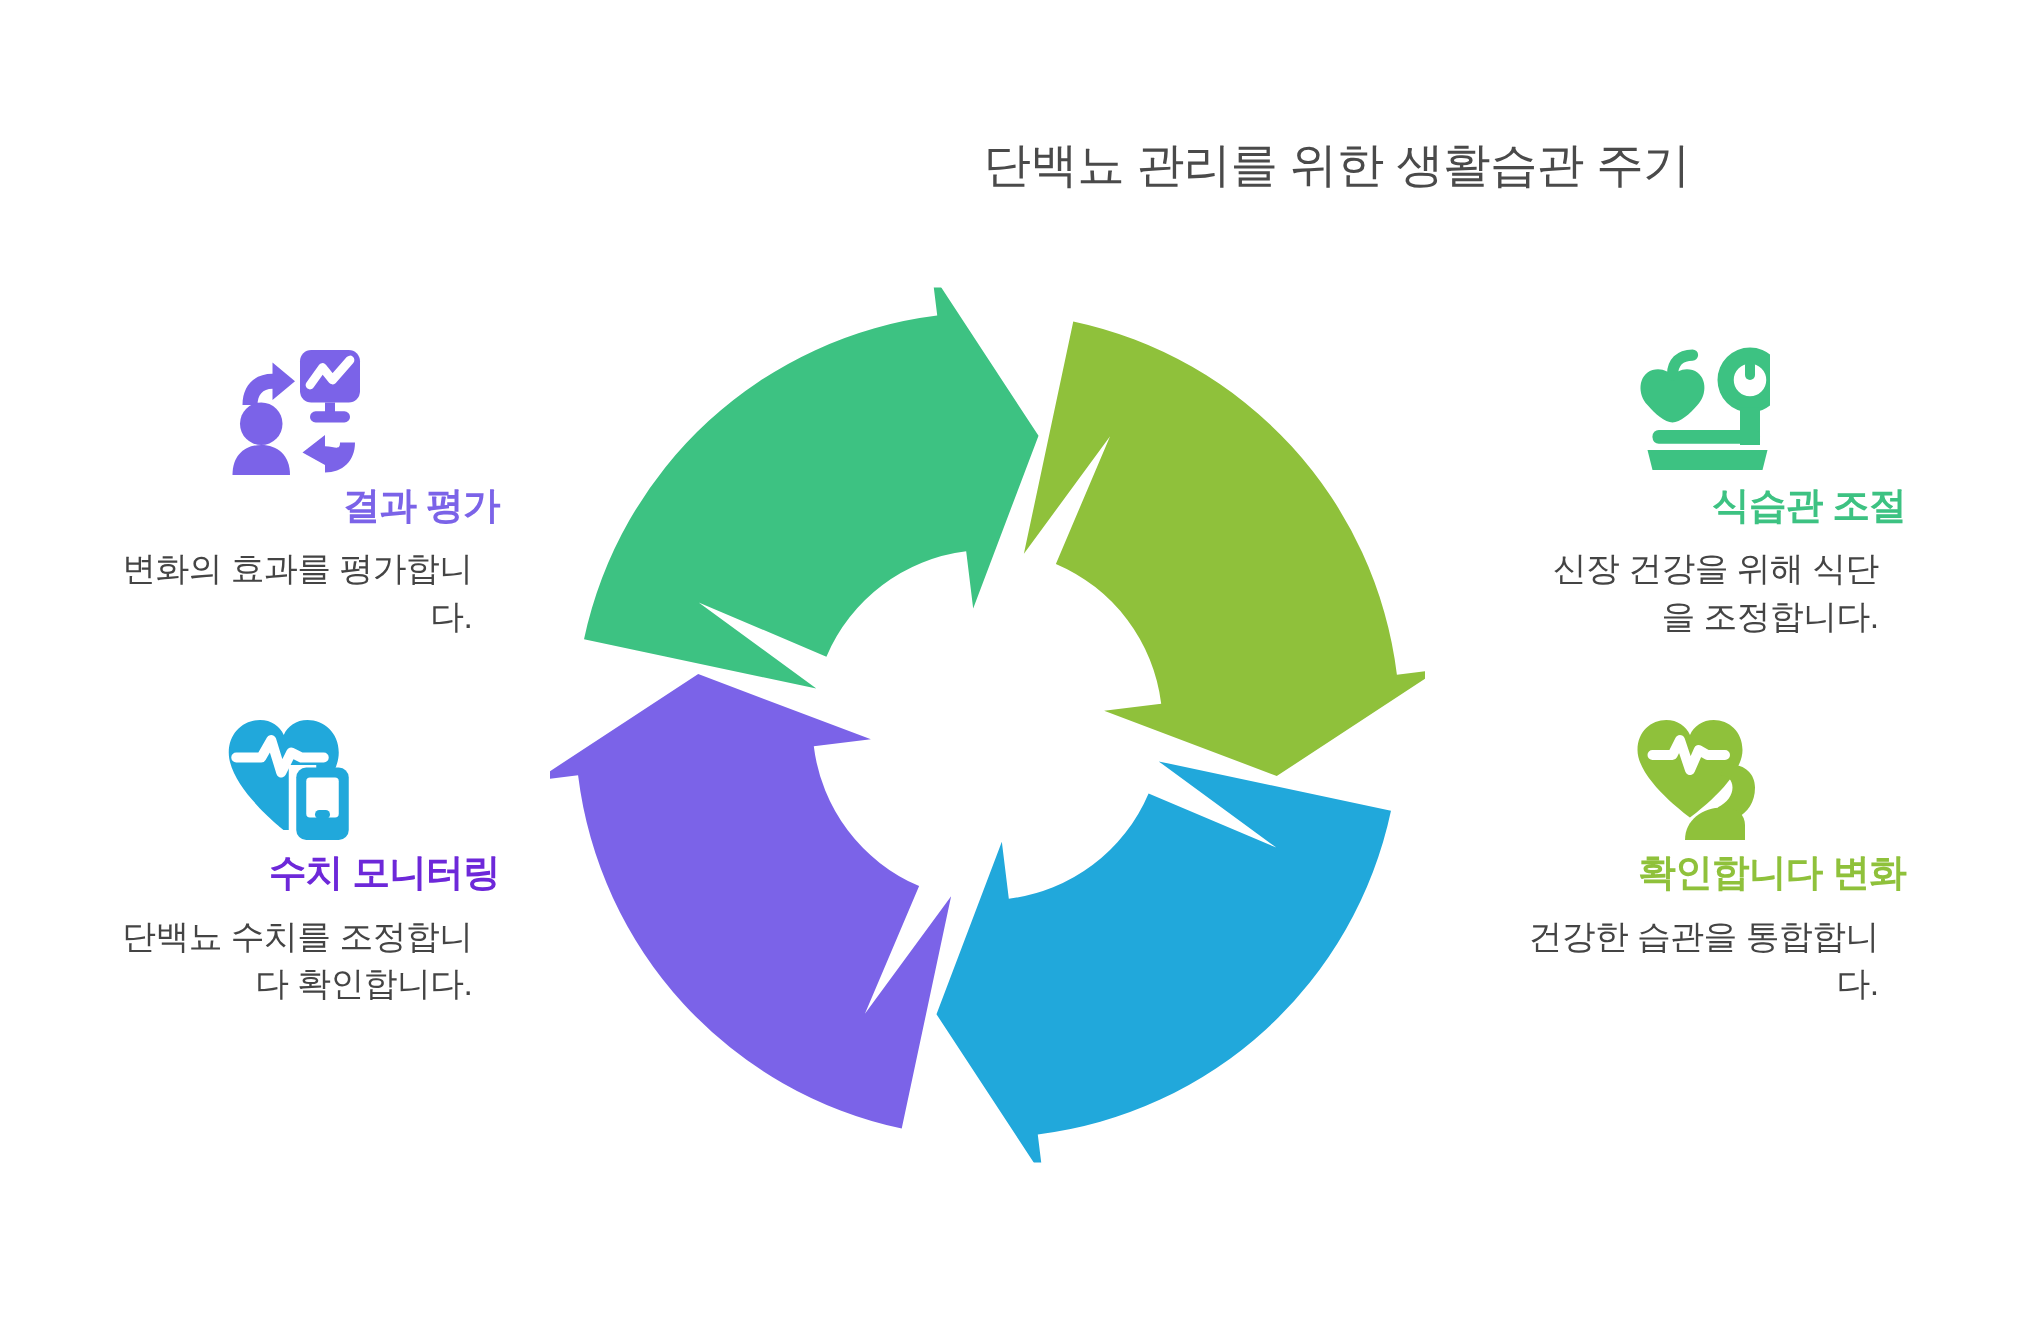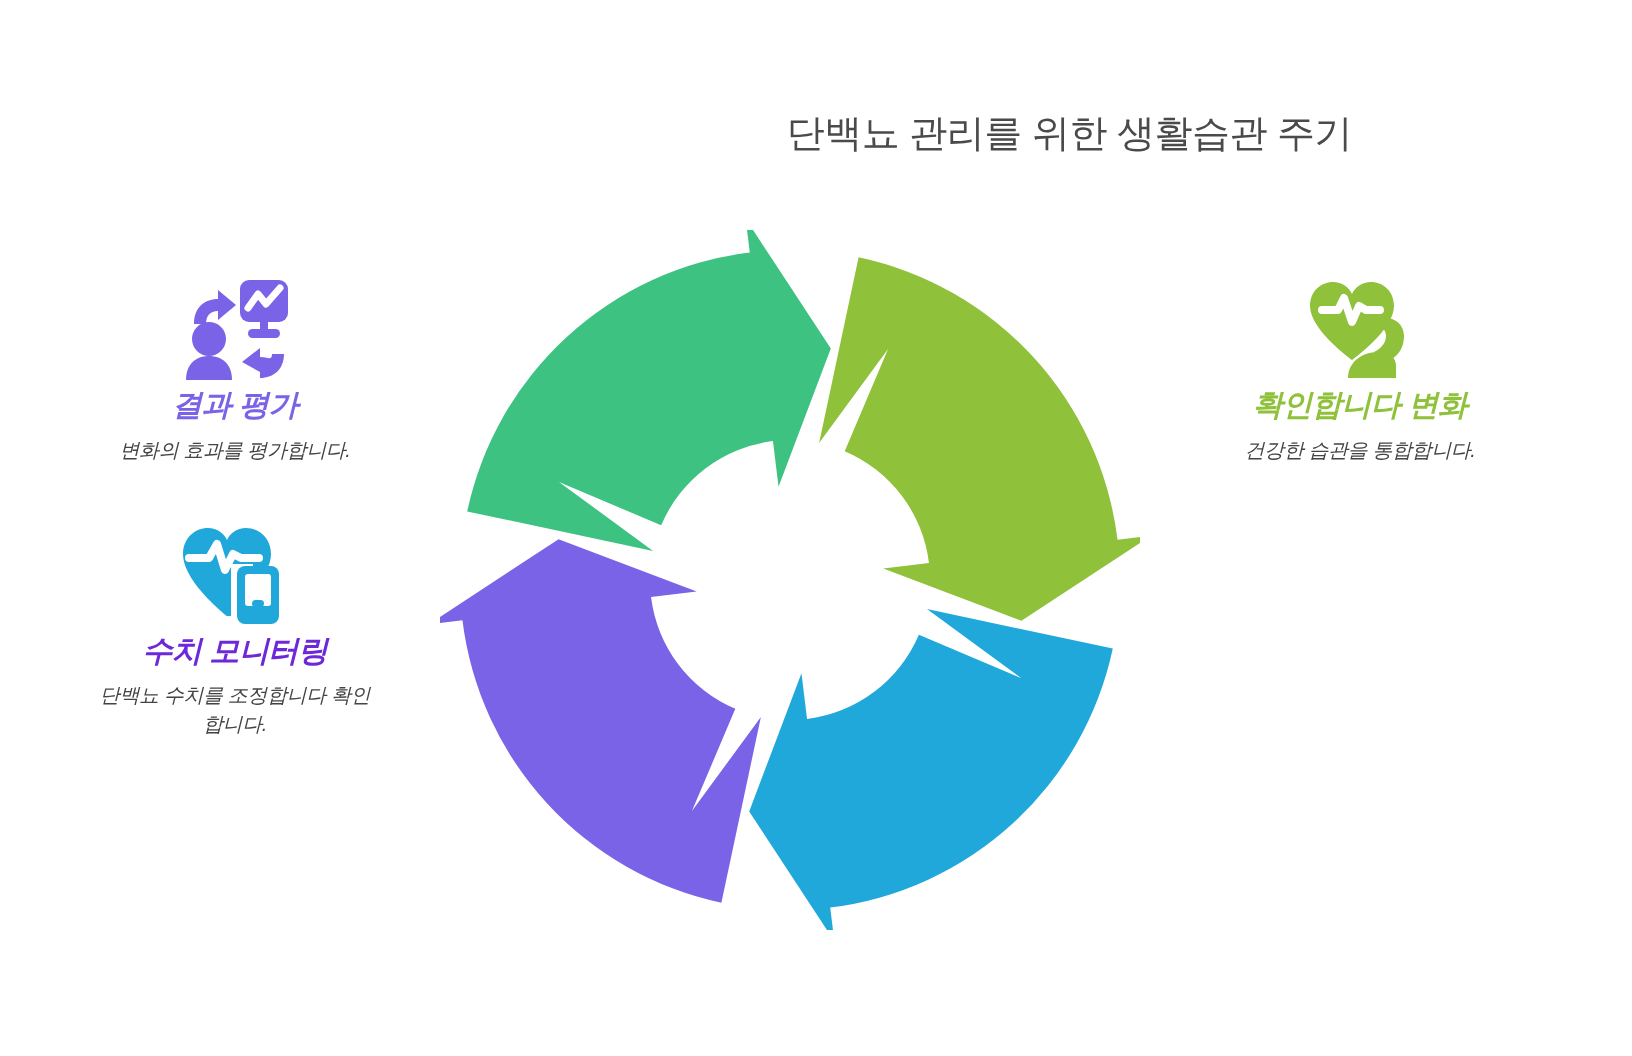--- a/index.html
+++ b/index.html
@@ -35,41 +35,40 @@
   .side-col {
     position: absolute;
     width: 330px;
     top: 270px;
   }
   #col-left  { left: 70px;  }
   #col-right { left: 1195px; }
 
   .step-block {
     width: 330px;
-    text-align: center;
+    text-align: right;
     margin-bottom: 52px;
-    font-style: italic;
   }
   .step-icon {
     height: 112px;
     display: flex;
     align-items: center;
     justify-content: center;
   }
   .step-icon svg { display: block; }
 
   .step-title {
     font-size: 30px;
     font-weight: bold;
     line-height: 1.25;
     margin-top: 4px;
     letter-spacing: -0.5px;
   }
   .step-desc {
-    font-size: 20px;
+    font-size: 27px;
     font-weight: 400;
     color: #444444;
     line-height: 1.42;
     margin-top: 12px;
     padding: 0 22px;
     letter-spacing: -0.4px;
   }
 </style>
 </head>
 <body>
@@ -132,20 +131,46 @@
       </svg>
     </div>
     <div class="step-title" style="color:#6d28d9">수치 모니터링</div>
     <div class="step-desc">단백뇨 수치를 조정합니다 확인합니다.</div>
   </div>
 
 </div>
 
 <div id="col-right" class="side-col">
 
+  <div class="step-block">
+    <div class="step-icon">
+      <svg width="112" height="100" viewBox="0 0 112 100" xmlns="http://www.w3.org/2000/svg">
+        <g fill="#3dc282">
+
+          <path d="M14 48 C6 40 6 24 18 20 C25 18 31 21 34 25 C37 21 43 18 50 20
+                   C62 24 62 40 54 48 C48 55 40 62 34 62 C28 62 20 55 14 48 Z"></path>
+
+          <path d="M34 24 C34 14 40 8 50 8" stroke="#3dc282" stroke-width="9" fill="none" stroke-linecap="round"></path>
+
+          <path d="M96 28 m -26 0 a 26 26 0 1 1 52 0 a 26 26 0 1 1 -52 0
+                   M96 28 m -13 0 a 13 13 0 1 0 26 0 a 13 13 0 1 0 -26 0" fill-rule="evenodd"></path>
+
+          <rect x="92" y="12" width="8" height="16" rx="4"></rect>
+
+          <rect x="88" y="50" width="16" height="30"></rect>
+
+          <rect x="18" y="68" width="86" height="11" rx="5"></rect>
+
+          <path d="M14 84 L110 84 L106 100 L18 100 Z"></path>
+        </g>
+      </svg>
+    </div>
+    <div class="step-title" style="color:#3dc282">식습관 조절</div>
+    <div class="step-desc">신장 건강을 위해 식단을 조정합니다.</div>
+  </div>
 
   <div class="step-block">
     <div class="step-icon">
       <svg width="112" height="104" viewBox="0 0 112 104" xmlns="http://www.w3.org/2000/svg">
         <g fill="#8fc13b">
 
           <path d="M48 86 C48 86 6 56 6 32 C6 17 17 8 29 8 C38 8 45 13 48 20
                    C51 13 58 8 67 8 C79 8 90 17 90 32 C90 56 48 86 48 86 Z"></path>
 
           <path d="M76 44 C90 42 100 50 100 62 C100 74 94 82 86 86

